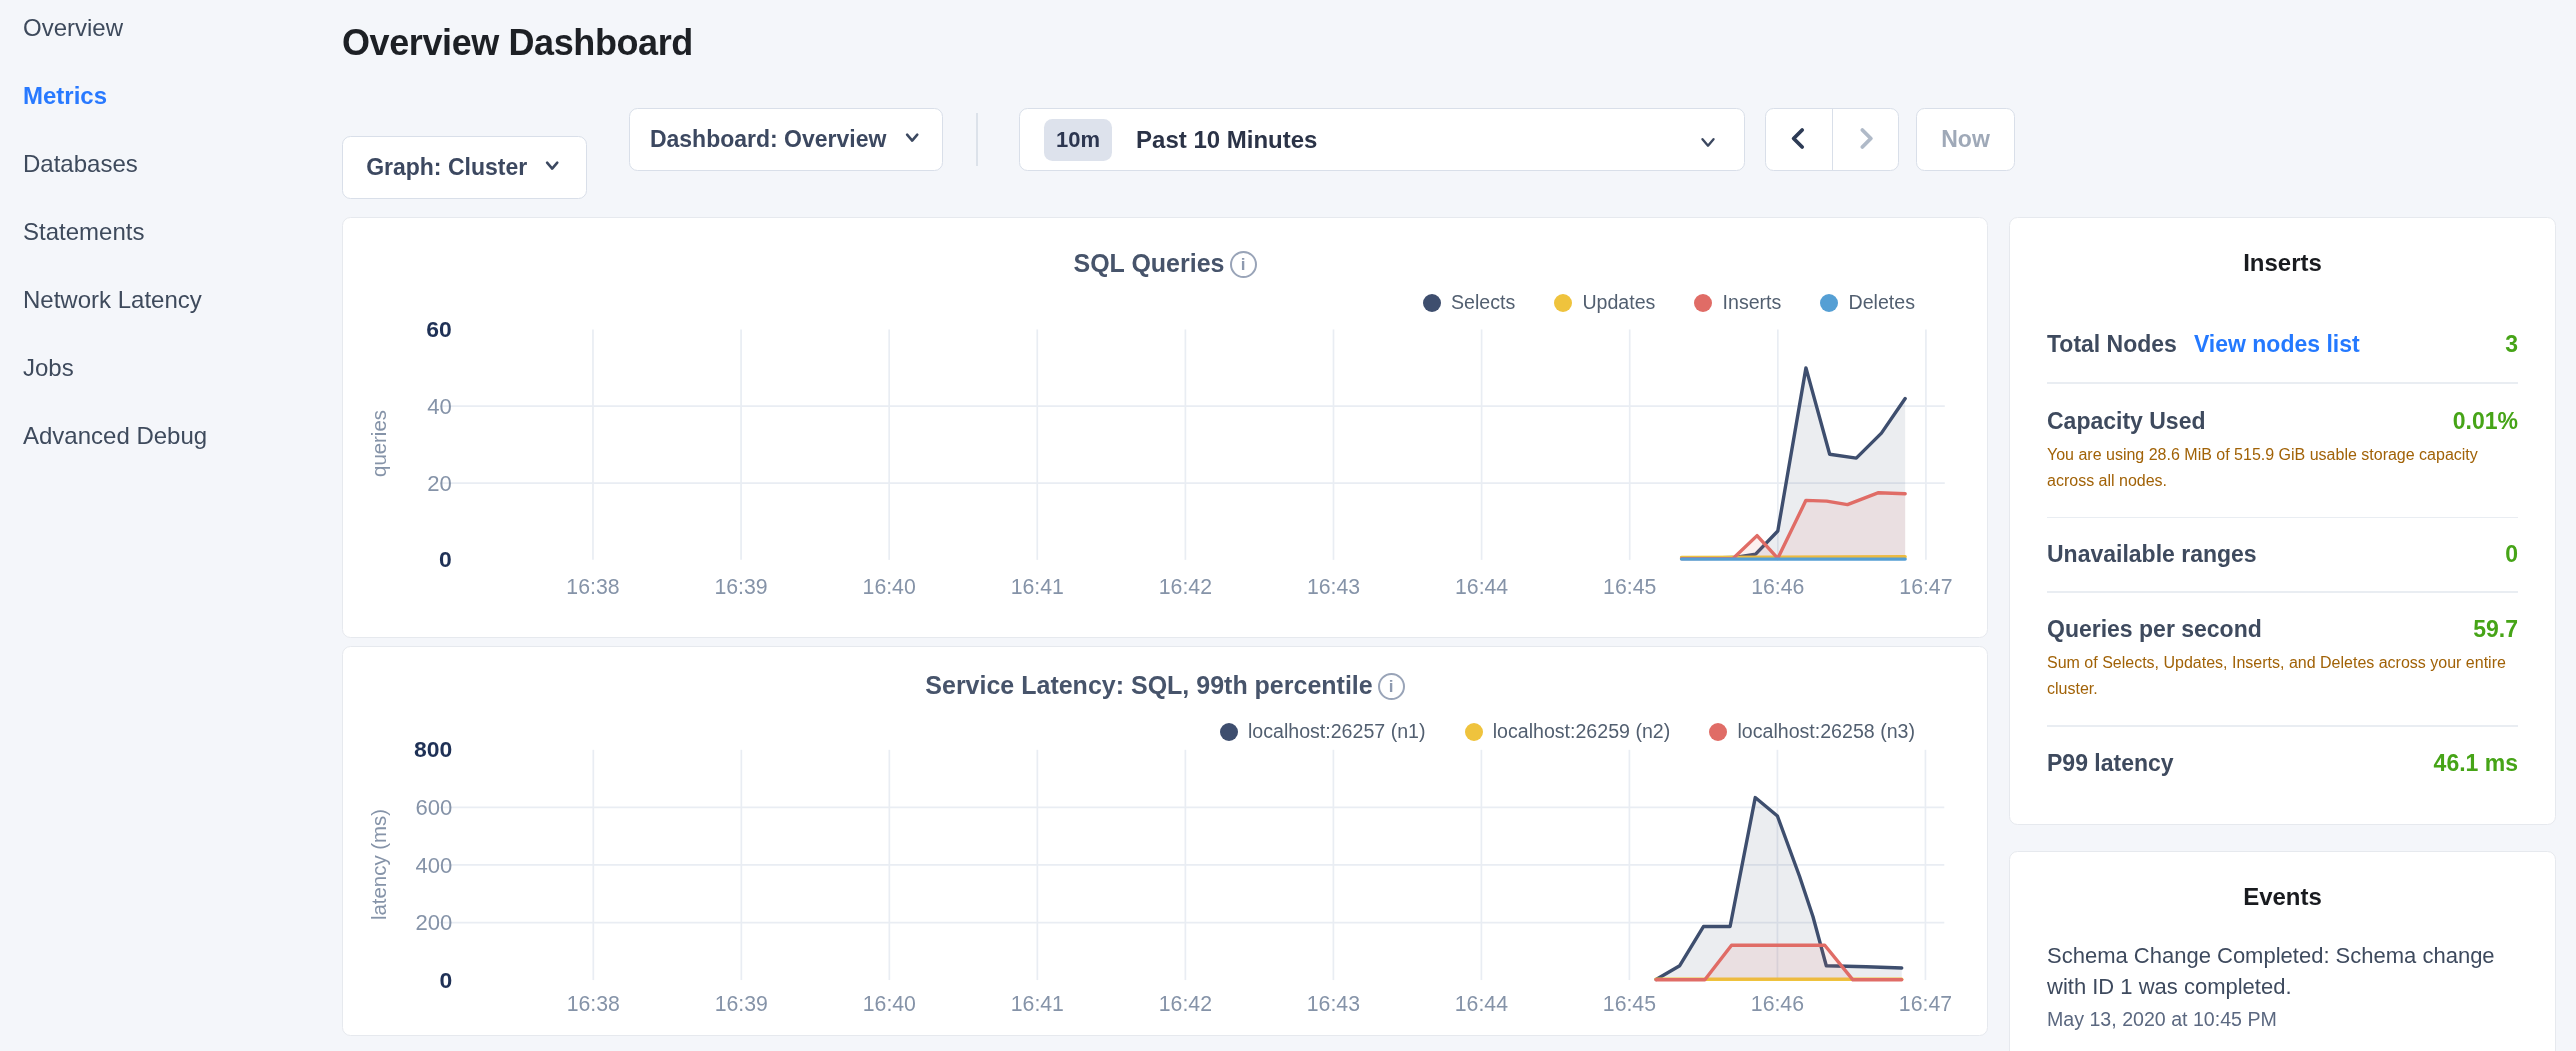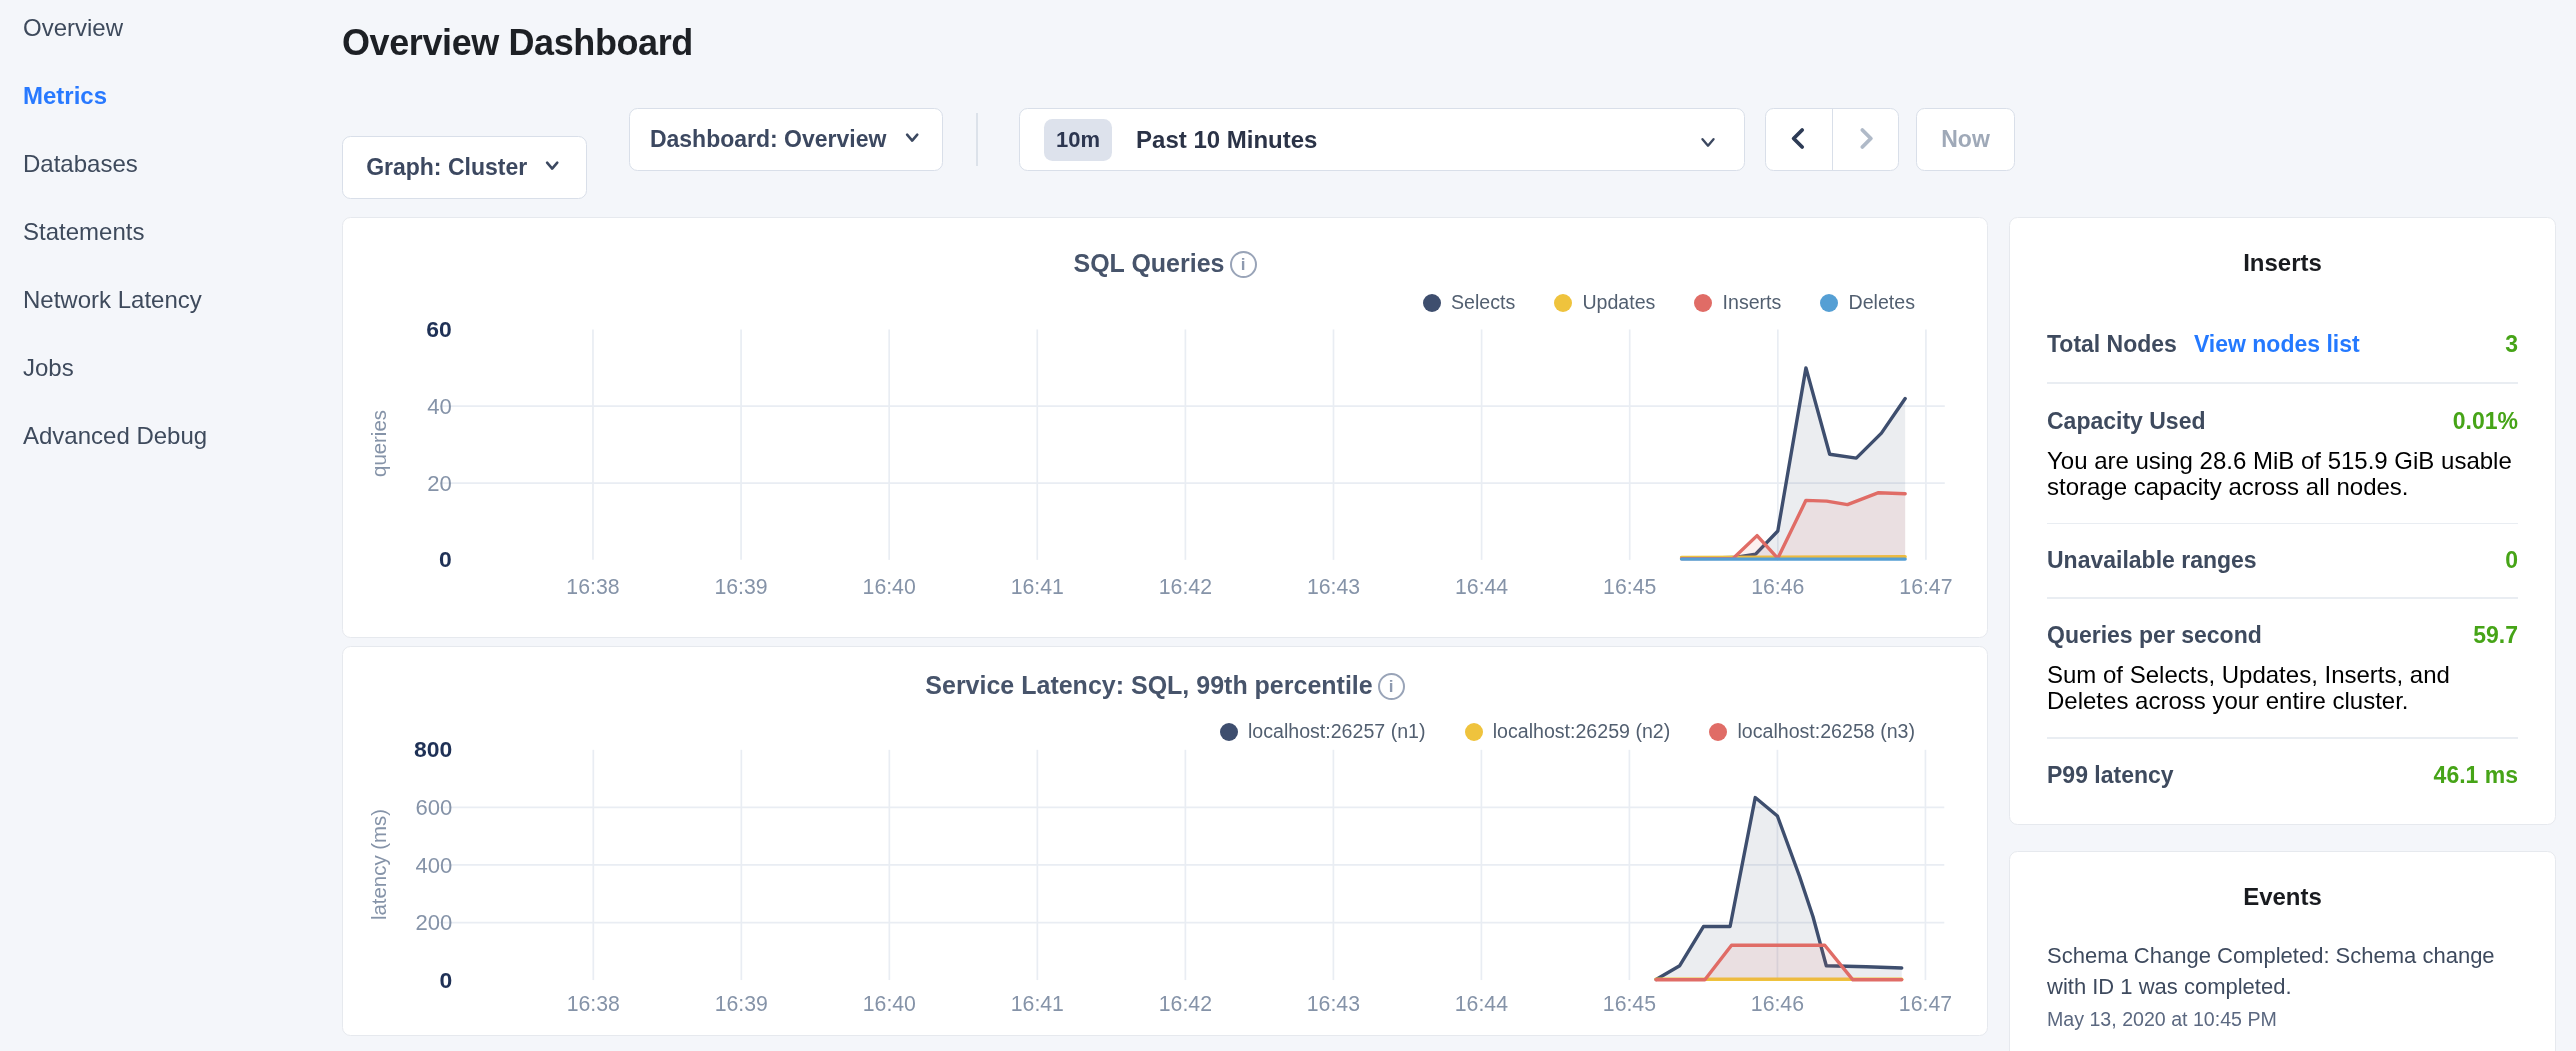--- a/index.html
+++ b/index.html
@@ -81,21 +81,21 @@
   .ylab-1 { top:214px; }
   .ylab-2 { top:206px; }
   
   .summary-card { left:2009px; top:217px; width:547px; height:608px; padding:0 37px; }
   .events-card  { left:2009px; top:851px; width:547px; height:357px; padding:0 37px; }
   .panel-title { padding-top:31px; text-align:center; font-size:24px; font-weight:bold; color:#191b1f; }
   .srow { display:flex; align-items:baseline; }
   .srow .slabel { font-size:23px; font-weight:bold; color:#3e4a5e; }
   .srow .slink { margin-left:17px; font-size:23px; font-weight:bold; color:#2479ff; cursor:pointer; }
   .srow .svalue { margin-left:auto; font-size:23px; font-weight:bold; color:#46a417; }
-  .sdesc { margin-top:13px; font-size:24px; line-height:26px; color:#000000; }
+  .sdesc { margin-top:7px; font-size:16px; line-height:26px; color:#a16207; }
   .sdivider { height:1.7px; background:#e9edf2; }
   .mt64{margin-top:54px;} .mt28{margin-top:24px;} .mt27{margin-top:23px;}
   .event-msg { margin-top:29px; font-size:22px; line-height:31px; color:#3e4a5e; }
   .event-time { margin-top:6px; font-size:19.6px; color:#5b6880; }
 </style>
 </head>
 <body>
 
 <nav class="sidenav">
   <a class="nav-item">Overview</a>

